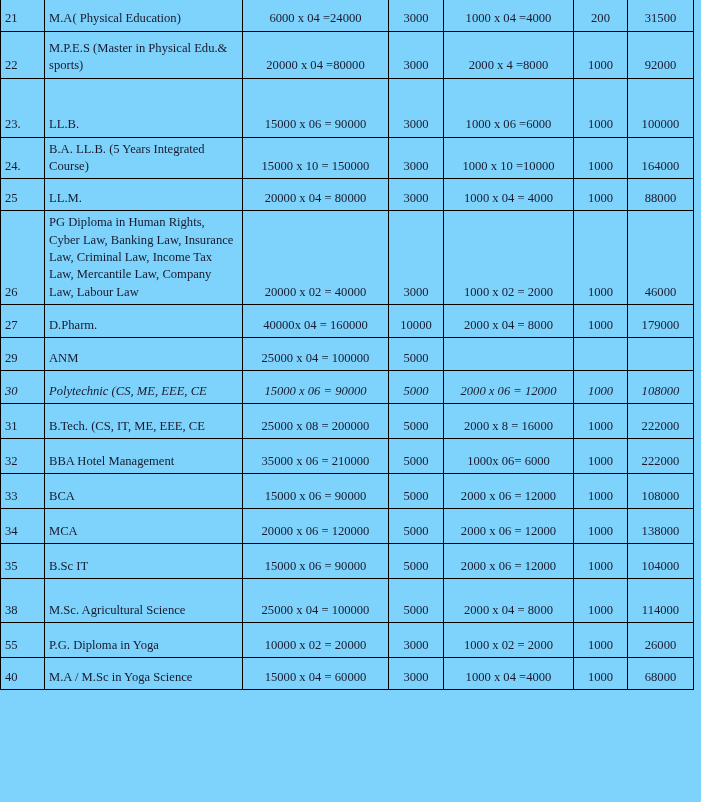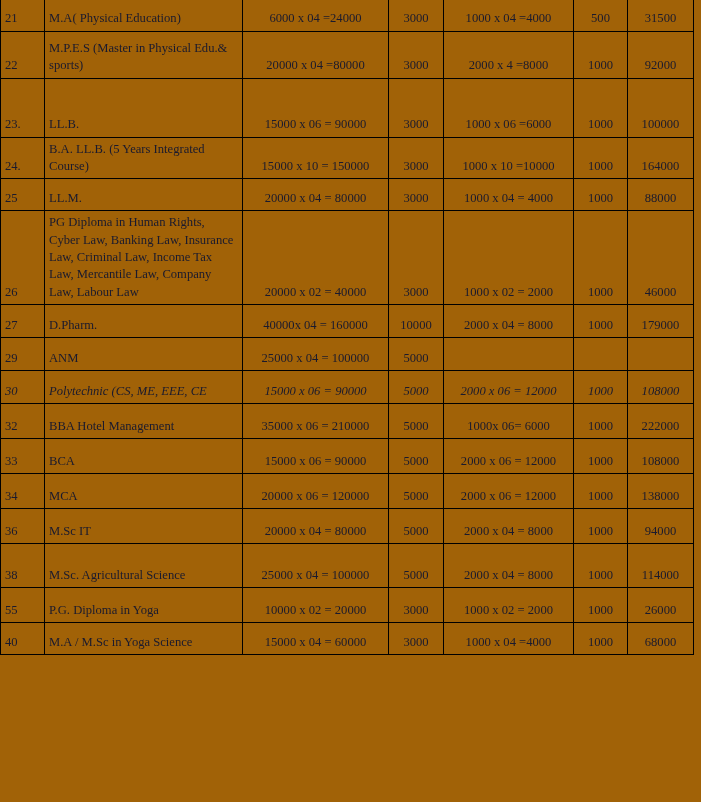--- a/index.html
+++ b/index.html
@@ -9,21 +9,21 @@
   }
   body {
     font-family: "Liberation Serif", "DejaVu Serif", serif;
     color: #1a1a2e;
   }
   #fee-table-wrap {
     width: 701px;
     height: 802px;
     position: relative;
     overflow: hidden;
-    background: #a16207;
+    background: #7dd3fc;
   }
   table.fee-table {
     border-collapse: collapse;
     width: 693px;
     margin: 0;
     table-layout: fixed;
     font-size: 12.6px;
   }
   table.fee-table td {
     border: 1px solid #000000;
@@ -67,21 +67,21 @@
       <col class="c-misc">
       <col class="c-total">
     </colgroup>
     <tbody id="fee-table-body">
         <tr class="first-row" style="height: 31px;">
           <td class="sno va-top">21</td>
           <td class="course va-top">M.A( Physical Education)</td>
           <td class="num va-top">6000 x 04 =24000</td>
           <td class="num va-bottom">3000</td>
           <td class="num va-top">1000 x 04 =4000</td>
-          <td class="num va-top">500</td>
+          <td class="num va-top">200</td>
           <td class="num va-top">31500</td>
         </tr>
         <tr style="height: 47px;">
           <td class="sno va-mid">22</td>
           <td class="course va-top">M.P.E.S (Master in Physical Edu.&amp; sports)</td>
           <td class="num va-top">20000 x 04 =80000</td>
           <td class="num va-bottom">3000</td>
           <td class="num va-top">2000 x 4 =8000</td>
           <td class="num va-top">1000</td>
           <td class="num va-top">92000</td>
@@ -143,20 +143,29 @@
         <tr style="height: 33px; font-style: italic;">
           <td class="sno va-mid">30</td>
           <td class="course va-mid">Polytechnic (CS, ME, EEE, CE</td>
           <td class="num va-mid">15000 x 06  = 90000</td>
           <td class="num va-mid">5000</td>
           <td class="num va-mid">2000 x 06 = 12000</td>
           <td class="num va-mid">1000</td>
           <td class="num va-mid">108000</td>
         </tr>
         <tr style="height: 35px;">
+          <td class="sno va-mid">31</td>
+          <td class="course va-mid">B.Tech. (CS, IT, ME, EEE, CE</td>
+          <td class="num va-mid">25000 x 08  = 200000</td>
+          <td class="num va-mid">5000</td>
+          <td class="num va-mid">2000 x 8 = 16000</td>
+          <td class="num va-mid">1000</td>
+          <td class="num va-mid">222000</td>
+        </tr>
+        <tr style="height: 35px;">
           <td class="sno va-mid">32</td>
           <td class="course va-mid">BBA Hotel Management</td>
           <td class="num va-mid">35000 x 06 = 210000</td>
           <td class="num va-mid">5000</td>
           <td class="num va-mid">1000x 06= 6000</td>
           <td class="num va-mid">1000</td>
           <td class="num va-mid">222000</td>
         </tr>
         <tr style="height: 35px;">
           <td class="sno va-mid">33</td>
@@ -170,27 +179,27 @@
         <tr style="height: 35px;">
           <td class="sno va-mid">34</td>
           <td class="course va-mid">MCA</td>
           <td class="num va-mid">20000 x 06  = 120000</td>
           <td class="num va-mid">5000</td>
           <td class="num va-mid">2000 x 06 = 12000</td>
           <td class="num va-mid">1000</td>
           <td class="num va-mid">138000</td>
         </tr>
         <tr style="height: 35px;">
-          <td class="sno va-mid">36</td>
-          <td class="course va-mid">M.Sc IT</td>
-          <td class="num va-mid">20000 x 04  = 80000</td>
-          <td class="num va-mid">5000</td>
-          <td class="num va-mid">2000 x 04 = 8000</td>
-          <td class="num va-mid">1000</td>
-          <td class="num va-mid">94000</td>
+          <td class="sno va-mid">35</td>
+          <td class="course va-mid">B.Sc IT</td>
+          <td class="num va-mid">15000 x 06  = 90000</td>
+          <td class="num va-mid">5000</td>
+          <td class="num va-mid">2000 x 06 = 12000</td>
+          <td class="num va-mid">1000</td>
+          <td class="num va-mid">104000</td>
         </tr>
         <tr style="height: 44px;">
           <td class="sno va-bottom">38</td>
           <td class="course va-top">M.Sc. Agricultural Science</td>
           <td class="num va-bottom">25000 x 04  = 100000</td>
           <td class="num va-bottom">5000</td>
           <td class="num va-bottom">2000 x 04 = 8000</td>
           <td class="num va-bottom">1000</td>
           <td class="num va-bottom">114000</td>
         </tr>

